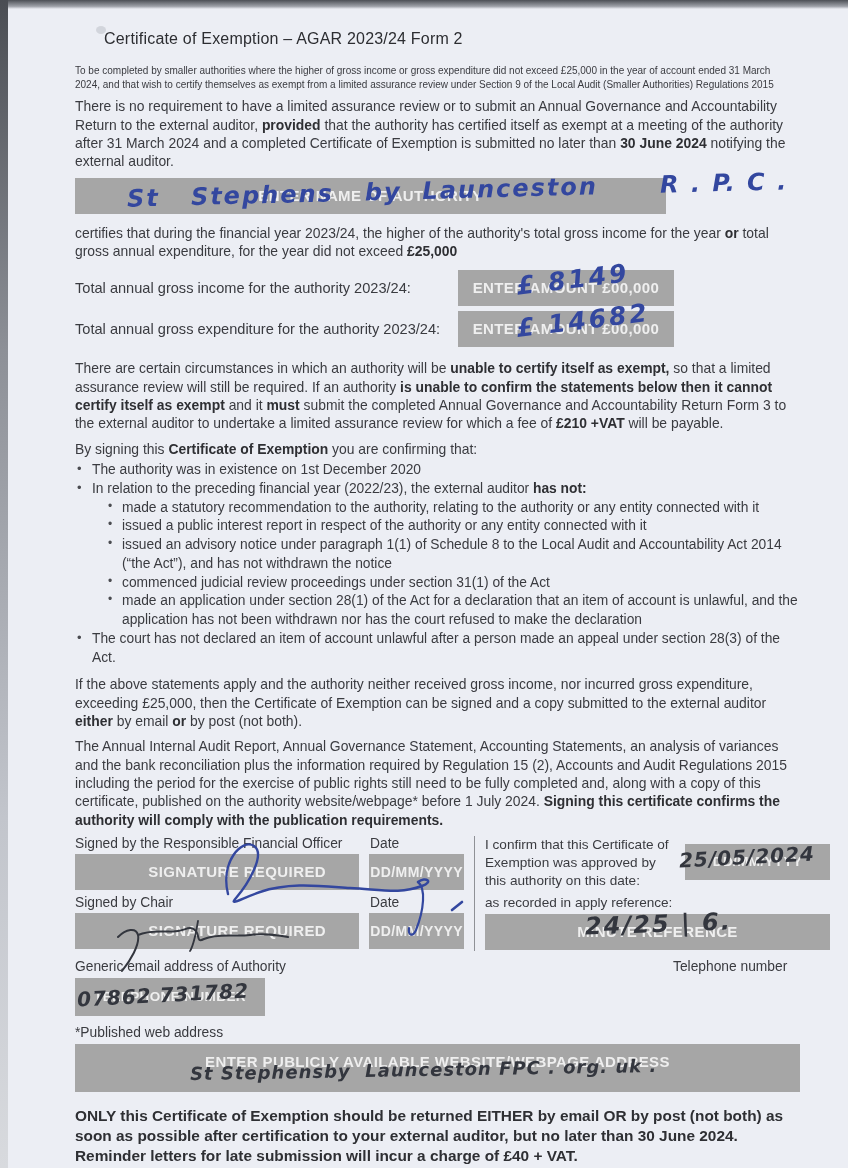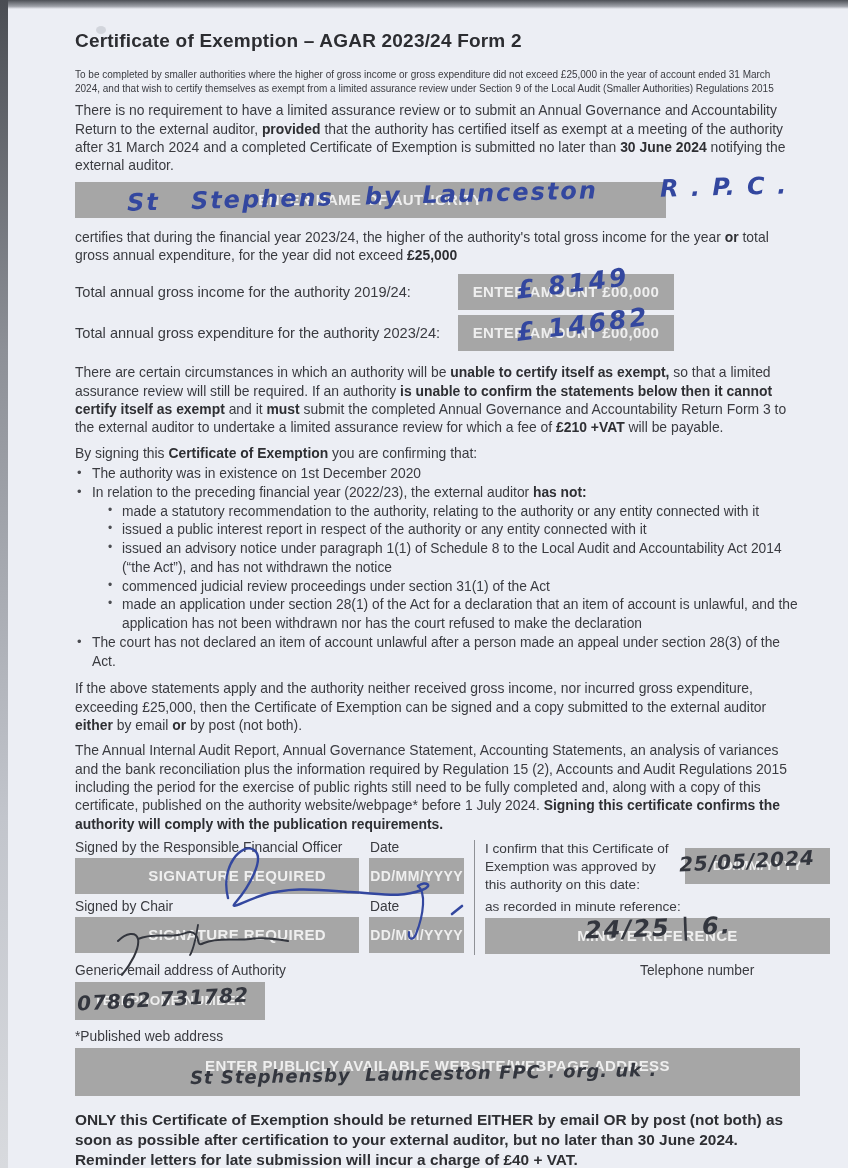--- a/index.html
+++ b/index.html
@@ -13,21 +13,21 @@
   }
   .scan-edge-top { position:absolute; top:0; left:0; width:100%; height:9px;
     background:linear-gradient(to bottom,#4d5056,#9ea1a8 70%,rgba(236,238,244,0)); z-index:5; }
   .scan-edge-left { position:absolute; top:0; left:0; width:8px; height:100%;
     background:linear-gradient(to bottom,#4a4d53,#8d9097 30%,#c2c5cc 70%,#d8dade); z-index:5; }
   .scan-smudge { position:absolute; top:26px; left:96px; width:10px; height:8px;
     background:#c7cad2; border-radius:50%; opacity:.7; }
   .content { position:absolute; top:0; left:0; width:848px; height:1168px;
     padding:30px 18px 0 75px; }
 
-  h1.title { font-size:19px; font-weight:bold; color:#2c2d31; letter-spacing:.2px; margin-bottom:16px; }
+  h1.title { font-size:16px; font-weight:normal; color:#2c2d31; letter-spacing:.2px; margin-bottom:16px;margin-left:29px; }
 
   p.std { font-size:10px; line-height:1.42; width:718px; margin-bottom:5px; color:#3a3b40; }
   p.med { font-size:13.9px; line-height:1.32; width:724px; margin-bottom:7px; color:#3a3b40; }
   b { color:#2e2f33; }
 
   .gbox { background:#a6a6a6; position:relative; color:#f3f3f3; font-weight:bold;
     text-align:center; font-size:15px; letter-spacing:.4px; }
   .gbox .ph { position:relative; z-index:1; opacity:.95; }
 
   .hw { position:absolute; z-index:2; font-family:"DejaVu Sans", sans-serif;
@@ -60,21 +60,21 @@
   .sig-box { width:285px; height:36px; line-height:36px; font-size:15px;padding-left:40px; }
   .date-box { width:95px; height:36px; line-height:36px; font-size:14px; }
   .confirm-row { display:flex; gap:8px; }
   .confirm-text { width:192px; font-size:13.6px; line-height:1.3; color:#3a3b40; }
   .approval-box { width:145px; height:36px; line-height:36px; font-size:13.5px; margin-top:8px; }
   .approval-box .hw { left:-6px; top:-5px; font-size:20px; transform:rotate(-3deg); letter-spacing:1px; font-weight:bold; }
   .minute-label { font-size:13.6px; color:#3a3b40; margin:6px 0 4px 0; }
   .minute-box { width:345px; height:36px; line-height:36px; font-size:15px; }
   .minute-box .hw { left:100px; top:-8px; font-size:24px; transform:rotate(-2deg); letter-spacing:2px; font-weight:bold; }
 
-  .contact-labels { display:flex; width:755px; margin-top:8px; font-size:13.8px; color:#3a3b40; }
+  .contact-labels { display:flex; width:755px; margin-top:8px; font-size:13.8px; color:#3a3b40;gap:33px; }
   .contact-labels .l1 { width:565px; }
   .contact-boxes { display:flex; width:755px; gap:20px; margin-top:4px; }
   .email-box { width:545px; height:38px; line-height:38px; font-size:15px; }
   .email-box .hw { left:55px; top:6px; font-size:21px; transform:rotate(-1deg); letter-spacing:1px; }
   .phone-box { width:190px; height:38px; line-height:38px; font-size:13.5px; }
   .phone-box .hw { left:2px; top:-2px; font-size:20px; transform:rotate(-3deg); letter-spacing:1px; }
 
   .web-label { font-size:13.8px; color:#3a3b40; margin-top:9px; }
   .web-box { width:725px; height:48px; line-height:36px; font-size:15px; margin-top:4px; }
   .web-box .hw { left:115px; top:8px; font-size:18px; transform:rotate(-1deg); letter-spacing:1px; }
@@ -100,21 +100,21 @@
   <p class="med"><span>There is no requirement to have a limited assurance review or to submit an Annual Governance and Accountability Return to the external auditor, </span><b>provided</b><span> that the authority has certified itself as exempt at a meeting of the authority after 31 March 2024 and a completed Certificate of Exemption is submitted no later than </span><b>30 June 2024</b><span> notifying the external auditor.</span></p>
 
   <div class="gbox authority-box">
     <span class="ph">ENTER NAME OF AUTHORITY</span>
     <span class="hw hw-blue">St   Stephens   by  Launceston      R . P. C .</span>
   </div>
 
   <p class="med" style="margin-bottom:10px"><span>certifies that during the financial year 2023/24, the higher of the authority's total gross income for the year </span><b>or</b><span> total gross annual expenditure, for the year did not exceed </span><b>£25,000</b></p>
 
   <div class="amount-row">
-    <span class="lbl">Total annual gross income for the authority 2019/24:</span>
+    <span class="lbl">Total annual gross income for the authority 2023/24:</span>
     <div class="gbox amount-box">
       <span class="ph">ENTER AMOUNT £00,000</span>
       <span class="hw hw-blue">£ 8149</span>
     </div>
   </div>
 
   <div class="amount-row" style="margin-bottom:12px">
     <span class="lbl">Total annual gross expenditure for the authority 2023/24:</span>
     <div class="gbox amount-box">
       <span class="ph">ENTER AMOUNT £00,000</span>
@@ -182,21 +182,21 @@
       </div>
     </div>
     <div class="sig-right">
       <div class="confirm-row">
         <span class="confirm-text">I confirm that this Certificate of Exemption was approved by this authority on this date:</span>
         <div class="gbox approval-box">
           <span class="ph">DD/MM/YYYY</span>
           <span class="hw hw-dark">25/05/2024</span>
         </div>
       </div>
-      <div class="minute-label">as recorded in minute reference:</div>
+      <div class="minute-label">as recorded in apply reference:</div>
       <div class="gbox minute-box">
         <span class="ph">MINUTE REFERENCE</span>
         <span class="hw hw-dark">24/25 | 6.</span>
       </div>
     </div>
   </div>
 
   <div class="contact-labels">
     <span class="l1">Generic email address of Authority</span>
     <span>Telephone number</span>

